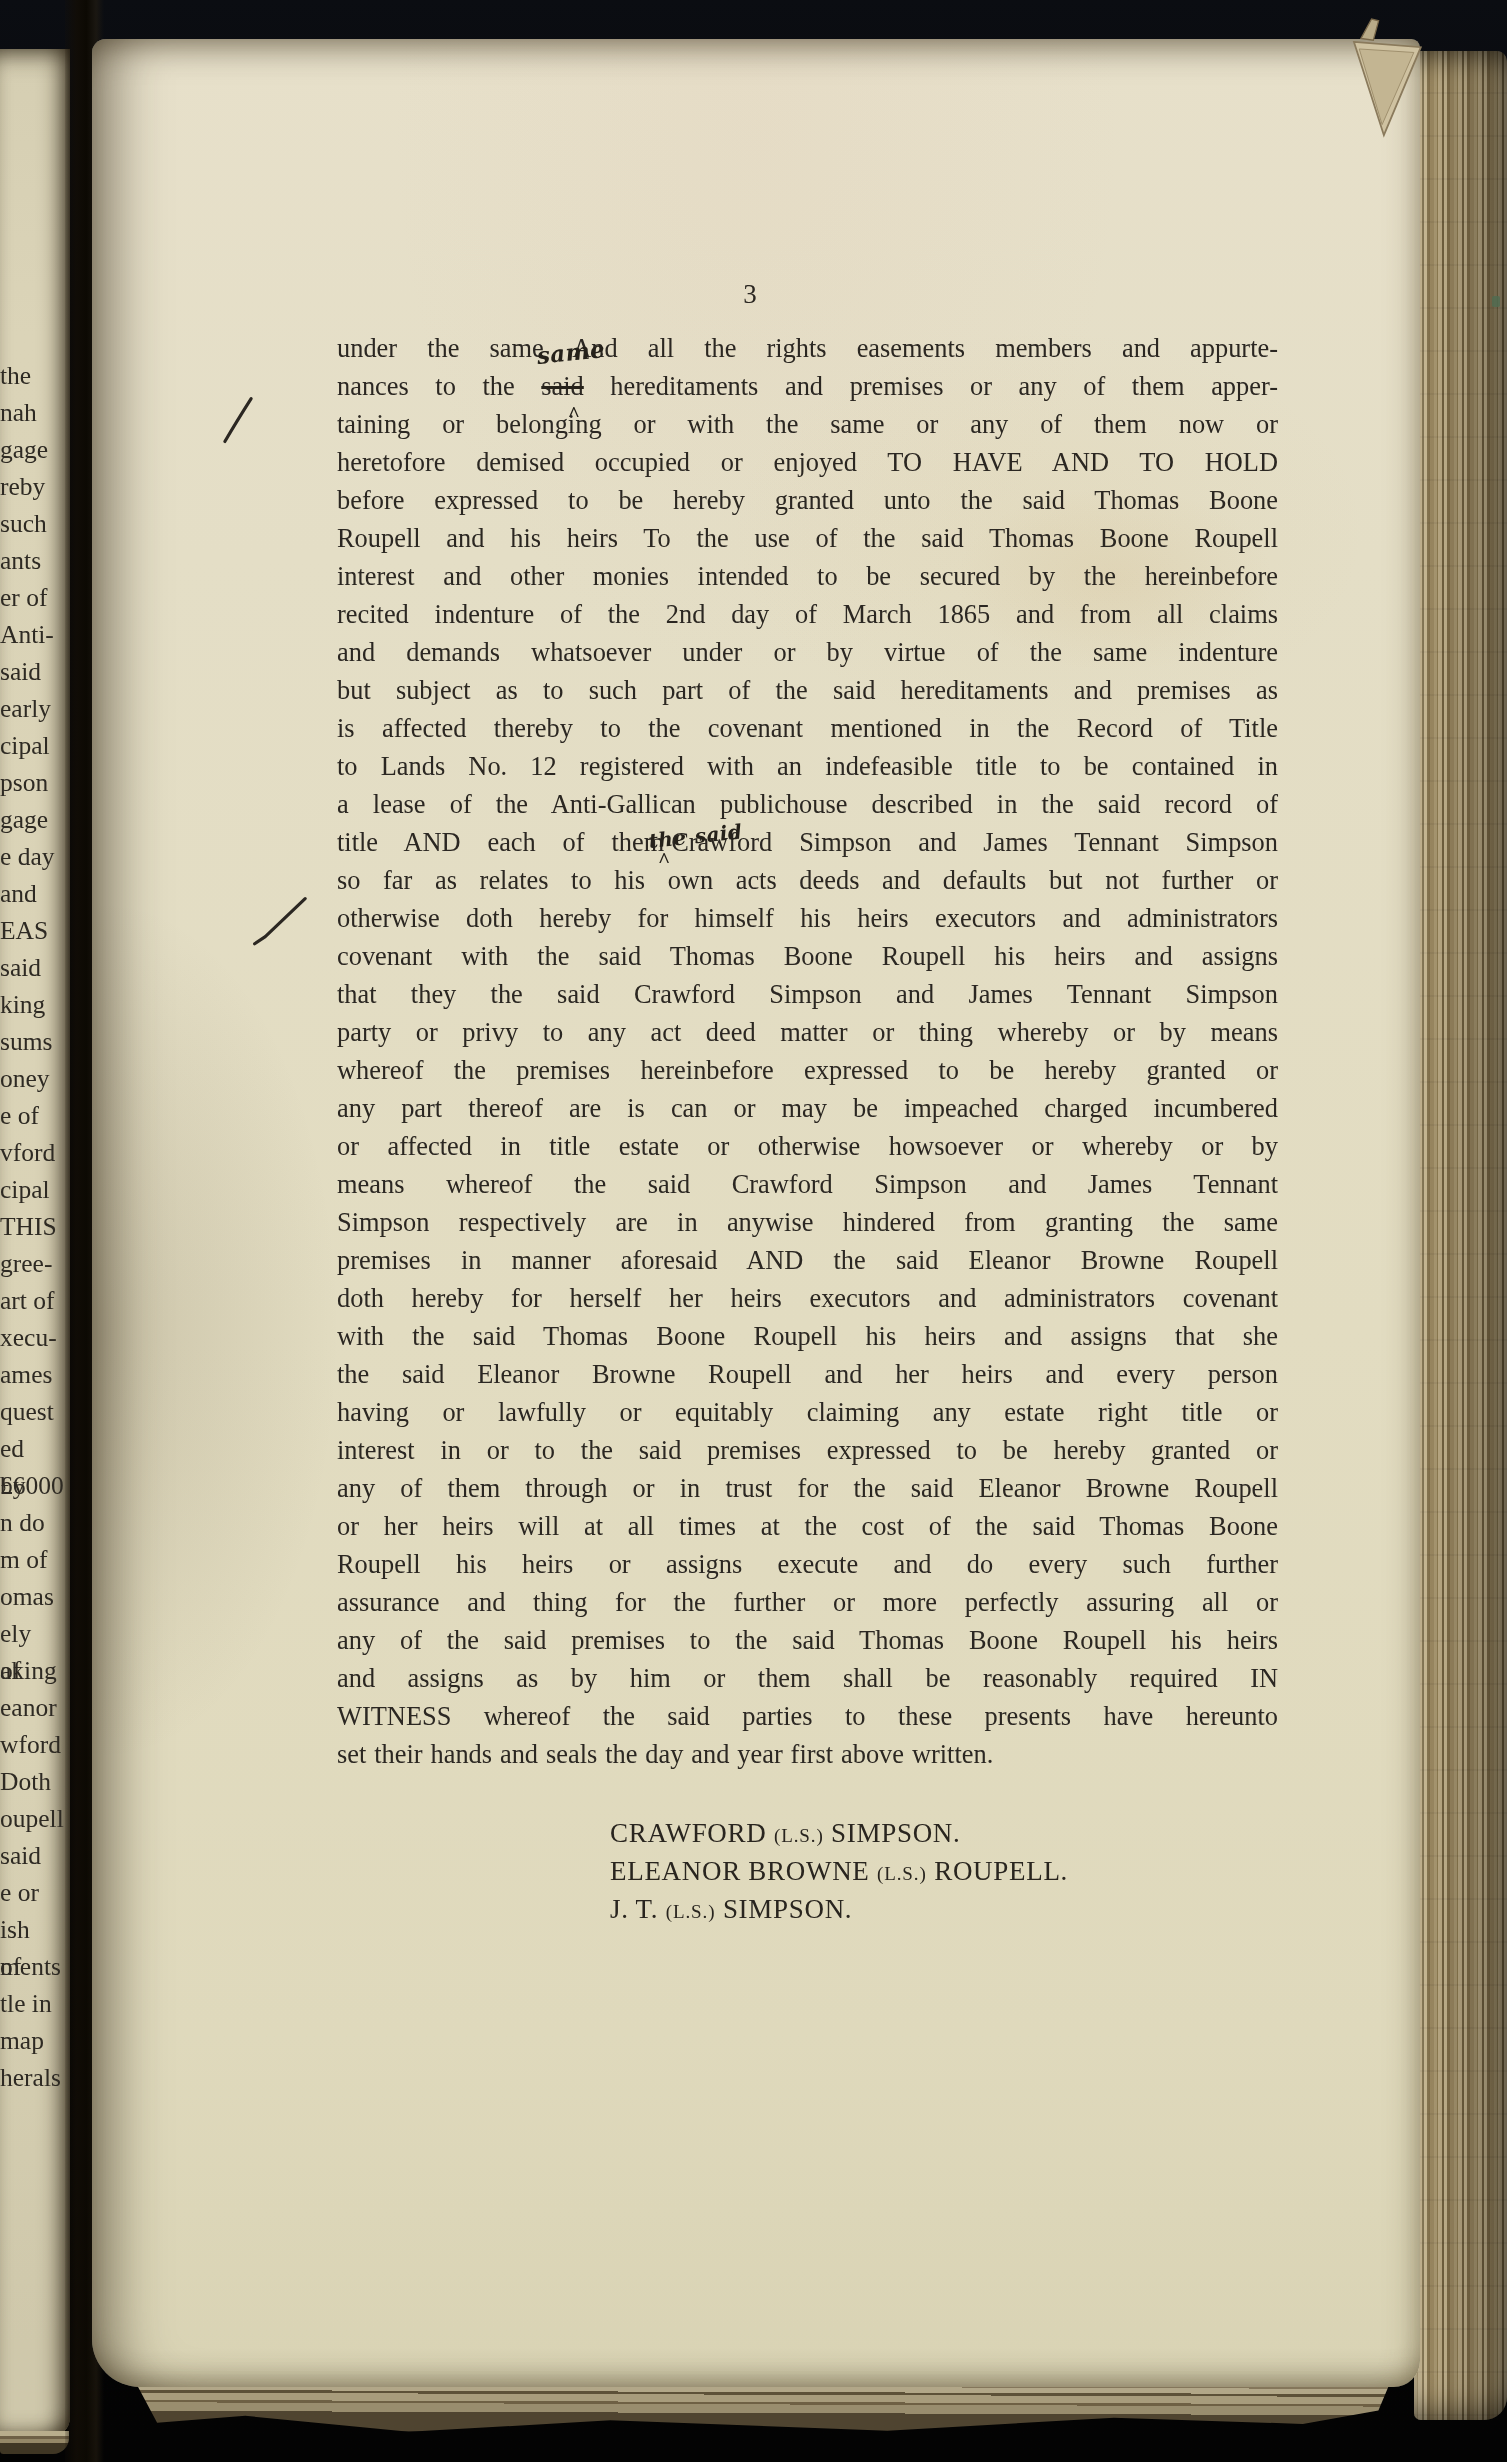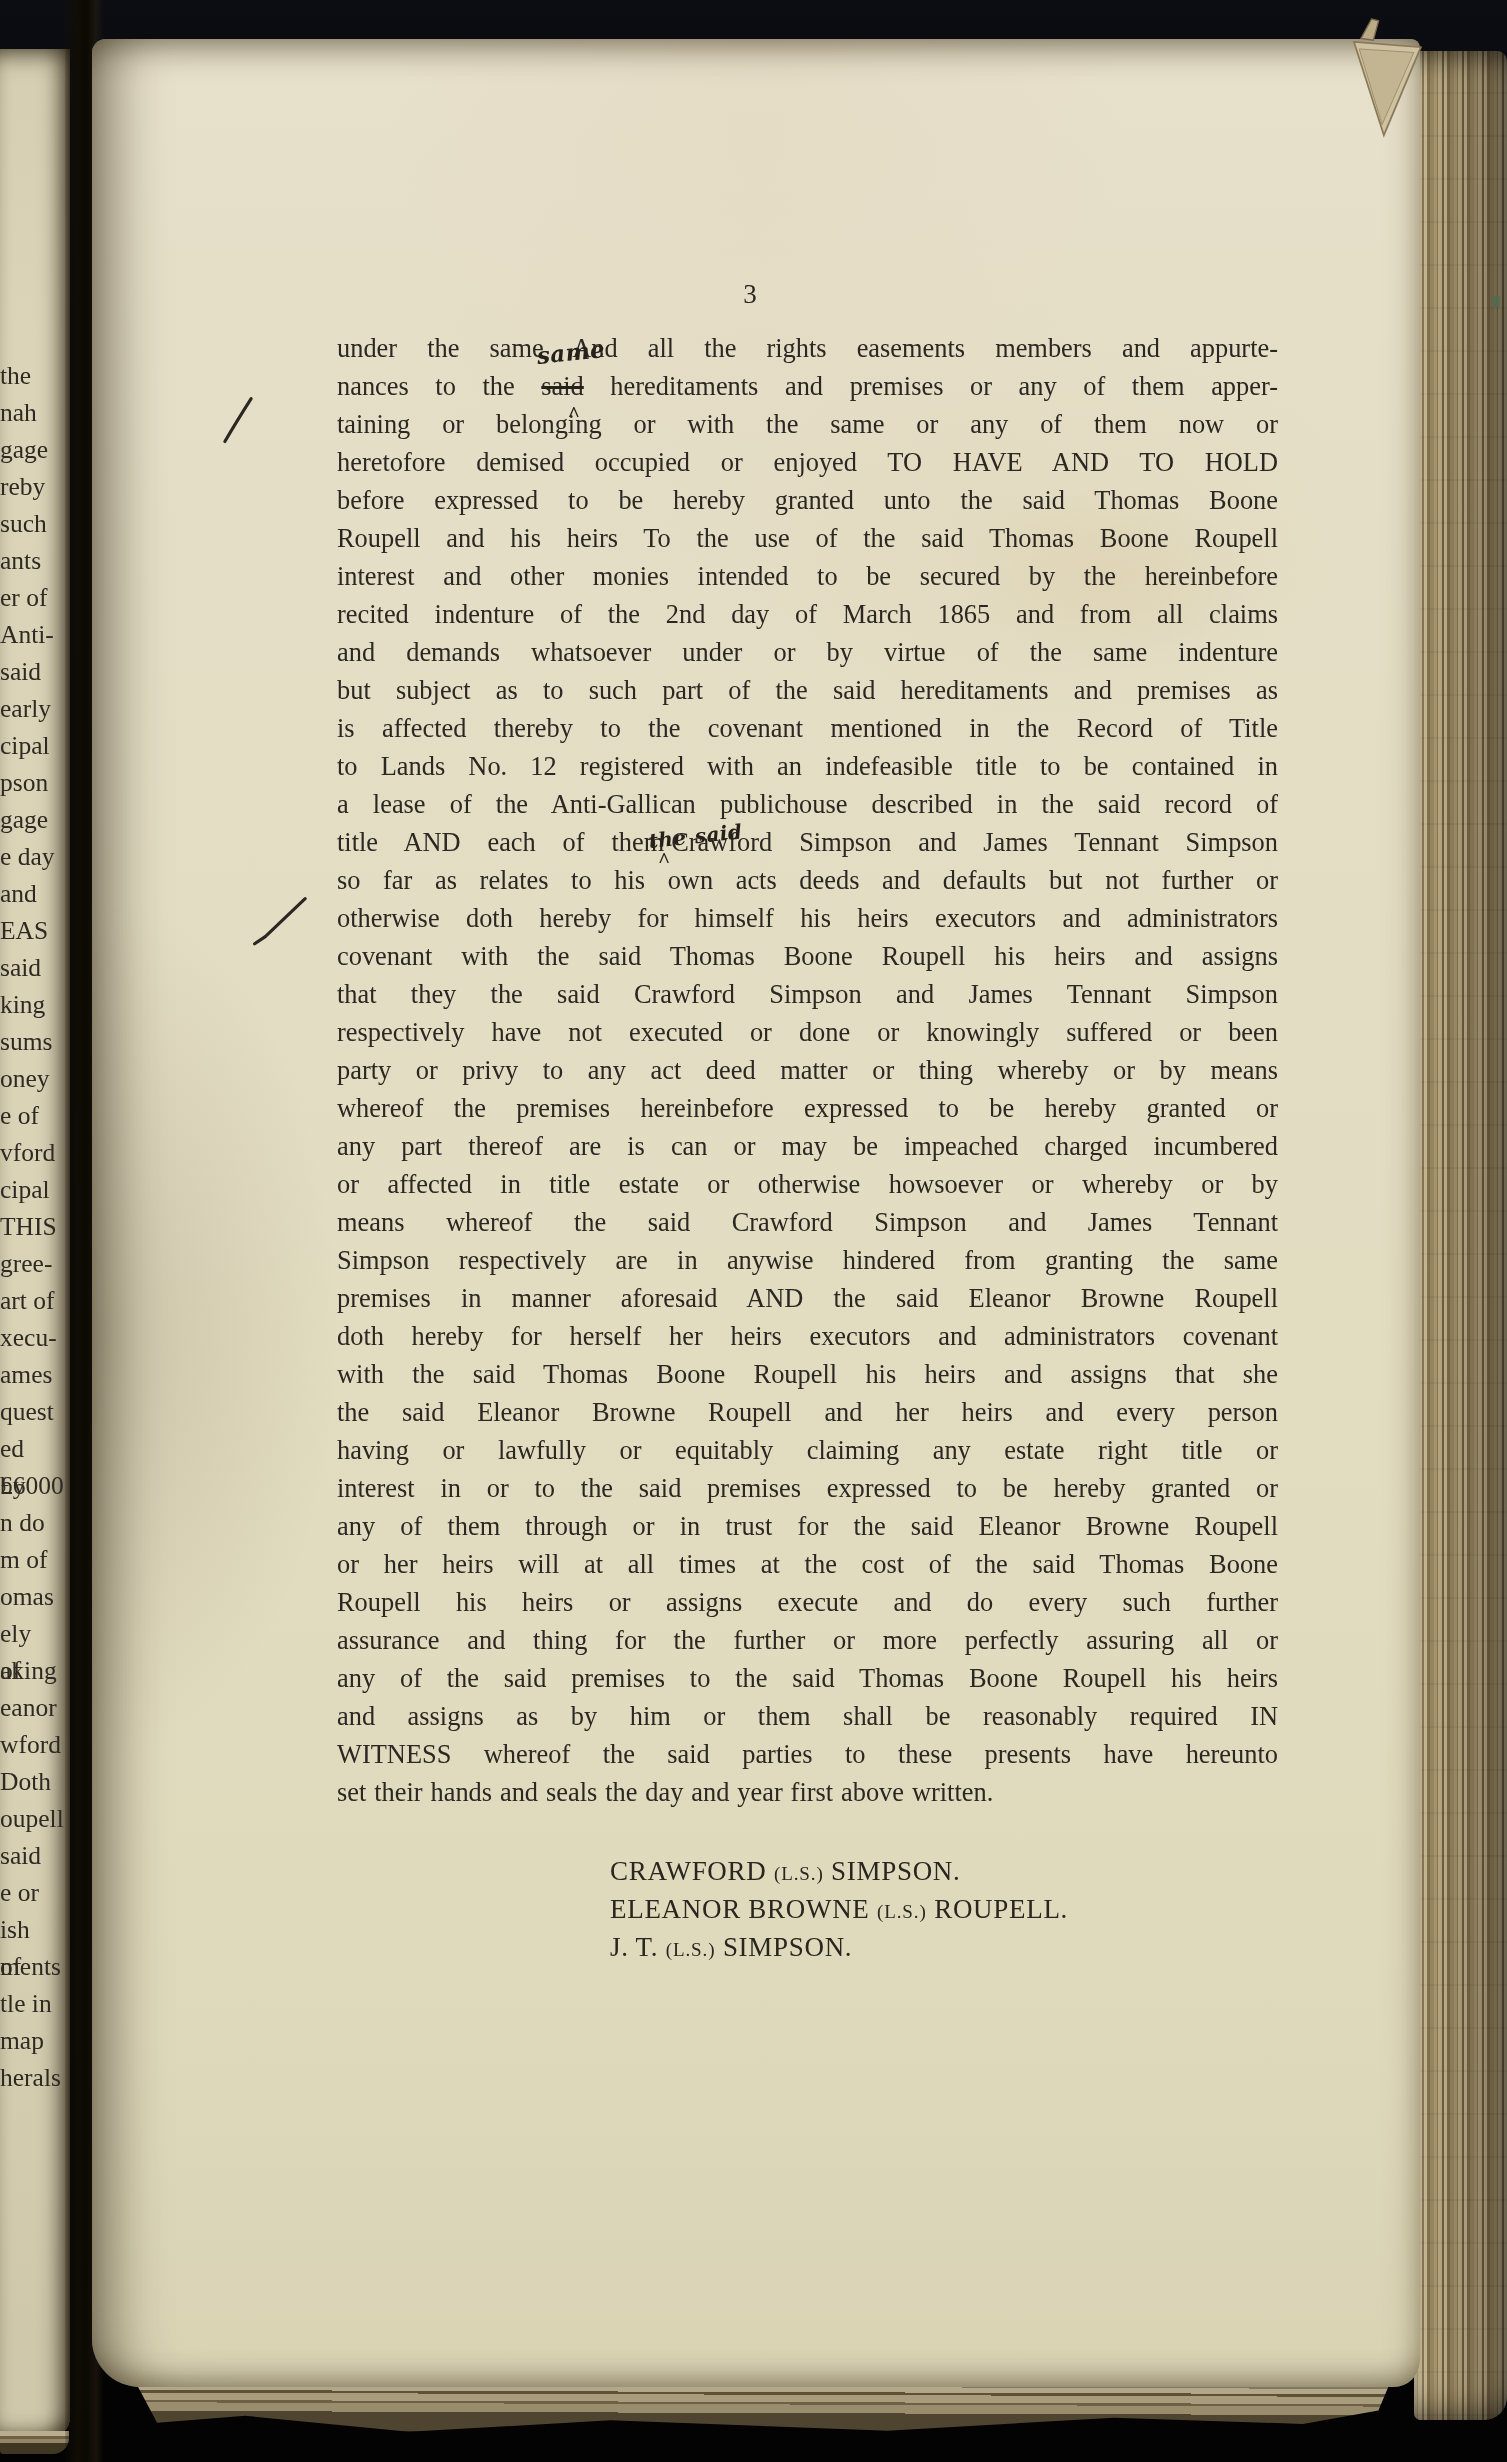--- a/index.html
+++ b/index.html
@@ -181,21 +181,20 @@
         <div class="line"><span class="seg">and demands whatsoever under or by virtue of the same indenture</span></div>
         <div class="line"><span class="seg">but subject as to such part of the said hereditaments and premises as</span></div>
         <div class="line"><span class="seg">is affected thereby to the covenant mentioned in the Record of Title</span></div>
         <div class="line"><span class="seg">to Lands No. 12 registered with an indefeasible title to be contained in</span></div>
         <div class="line"><span class="seg">a lease of the Anti-Gallican publichouse described in the said record of</span></div>
         <div class="line"><span class="seg">title AND each of them</span><span class="anno-wrap insertion-point"><span class="note">the said</span><span class="caret">^</span></span><span class="seg">Crawford Simpson and James Tennant Simpson</span></div>
         <div class="line"><span class="seg">so far as relates to his own acts deeds and defaults but not further or</span></div>
         <div class="line"><span class="seg">otherwise doth hereby for himself his heirs executors and administrators</span></div>
         <div class="line"><span class="seg">covenant with the said Thomas Boone Roupell his heirs and assigns</span></div>
         <div class="line"><span class="seg">that they the said Crawford Simpson and James Tennant Simpson</span></div>
-        <div class="line"><span class="seg">respectively have not executed or done or knowingly suffered or been</span></div>
         <div class="line"><span class="seg">party or privy to any act deed matter or thing whereby or by means</span></div>
         <div class="line"><span class="seg">whereof the premises hereinbefore expressed to be hereby granted or</span></div>
         <div class="line"><span class="seg">any part thereof are is can or may be impeached charged incumbered</span></div>
         <div class="line"><span class="seg">or affected in title estate or otherwise howsoever or whereby or by</span></div>
         <div class="line"><span class="seg">means whereof the said Crawford Simpson and James Tennant</span></div>
         <div class="line"><span class="seg">Simpson respectively are in anywise hindered from granting the same</span></div>
         <div class="line"><span class="seg">premises in manner aforesaid  AND the said Eleanor Browne Roupell</span></div>
         <div class="line"><span class="seg">doth hereby for herself her heirs executors and administrators covenant</span></div>
         <div class="line"><span class="seg">with the said Thomas Boone Roupell his heirs and assigns that she</span></div>
         <div class="line"><span class="seg">the said Eleanor Browne Roupell and her heirs and every person</span></div>

